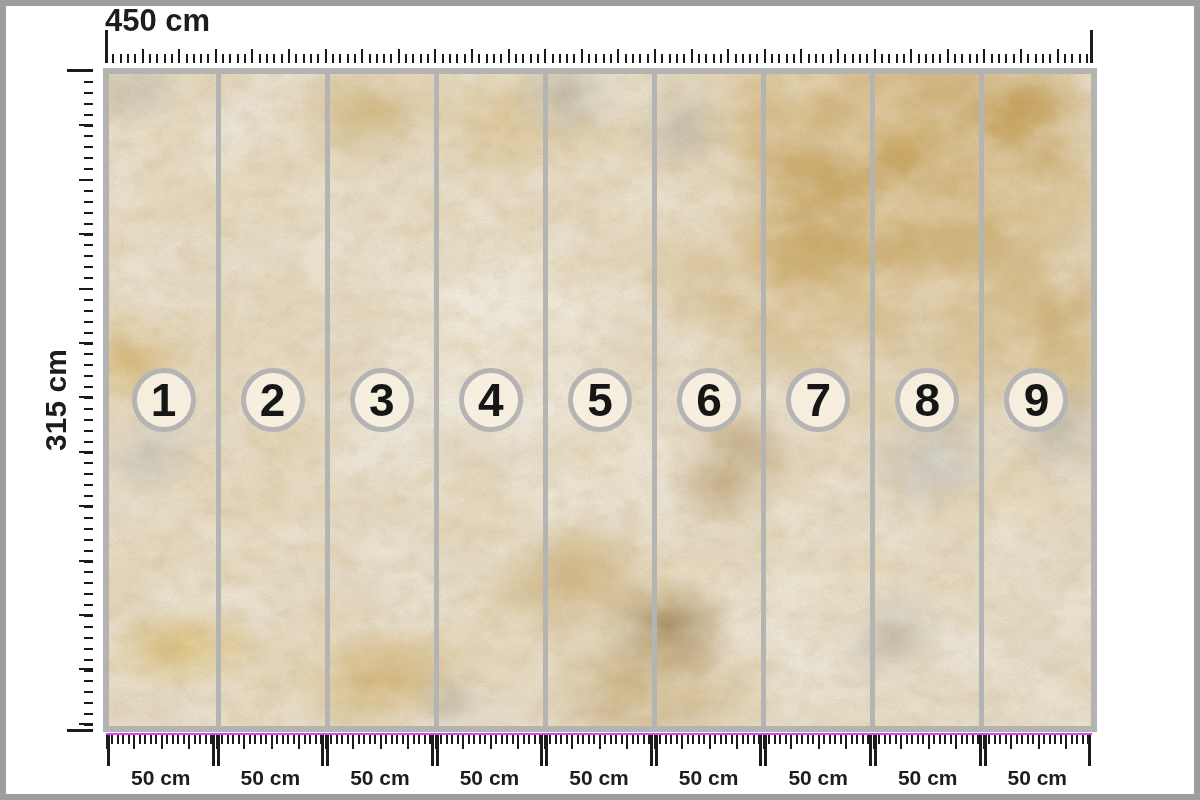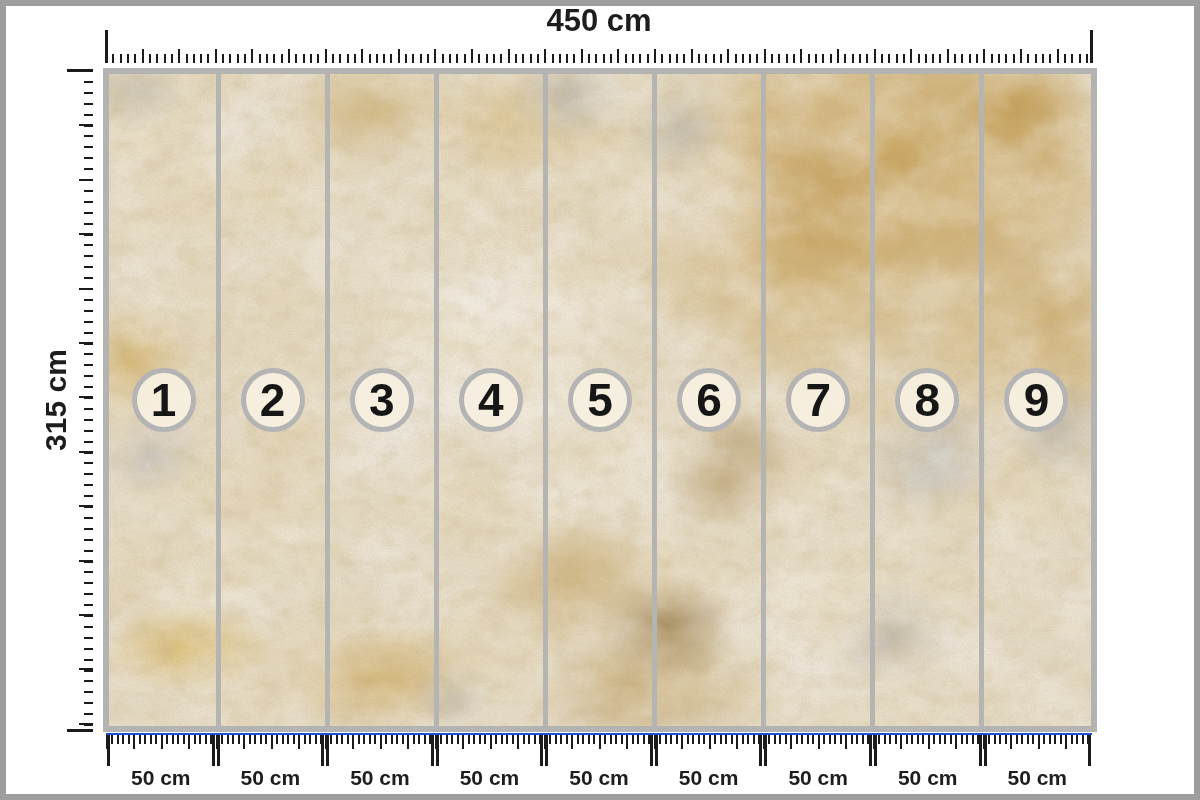--- a/index.html
+++ b/index.html
@@ -68,21 +68,21 @@
     border:5px solid #b4b4b4;background:rgba(247,239,223,0.95);z-index:10;
     display:flex;align-items:center;justify-content:center;
     transform:translate(-50%,-50%);
   }
   .b1{left:calc(100%*1/18);}  .b2{left:calc(100%*3/18);}  .b3{left:calc(100%*5/18);}
   .b4{left:calc(100%*7/18);}  .b5{left:calc(100%*9/18);}  .b6{left:calc(100%*11/18);}
   .b7{left:calc(100%*13/18);} .b8{left:calc(100%*15/18);} .b9{left:calc(100%*17/18);}
   .badge-num{font-size:46px;font-weight:600;color:#161616;line-height:1;}
   .top-ruler-label{
     position:absolute;left:105px;width:988px;top:5px;height:32px;z-index:5;
-    text-align:center;font-size:31px;font-weight:600;color:#1d1d1d;line-height:32px;
+    text-align:left;font-size:31px;font-weight:600;color:#1d1d1d;line-height:32px;
   }
   .top-ruler-ticks{
     position:absolute;left:105px;top:30px;width:988px;height:33px;z-index:5;
     background-image:
       repeating-linear-gradient(90deg, #1b1b1b 0 2px, transparent 2px 36.6px),
       repeating-linear-gradient(90deg, #1b1b1b 0 2px, transparent 2px 7.32px);
     background-size:100% 14px, 100% 9px;
     background-position:left bottom, left bottom;
     background-repeat:no-repeat;
   }
@@ -107,21 +107,21 @@
     background-repeat:no-repeat;
   }
   .left-ruler-ticks::before, .left-ruler-ticks::after{
     content:"";position:absolute;left:0;right:0;height:3px;background:#1b1b1b;
   }
   .left-ruler-ticks::before{top:-1px;}
   .left-ruler-ticks::after{bottom:0;}
 
   .bottom-ruler{
     position:absolute;left:106px;top:733px;width:986px;height:56px;z-index:5;
-    border-top:2px solid #1d4ed8;box-sizing:border-box;
+    border-top:2px solid #d946ef;box-sizing:border-box;
     display:flex;
   }
   .seg{
     position:relative;flex:1 1 0;
     background-image:
       repeating-linear-gradient(90deg, #1b1b1b 0 2px, transparent 2px 27.4px),
       repeating-linear-gradient(90deg, #1b1b1b 0 2px, transparent 2px 5.48px);
     background-size:100% 14px, 100% 9px;
     background-position:left top, left top;
     background-repeat:no-repeat;

